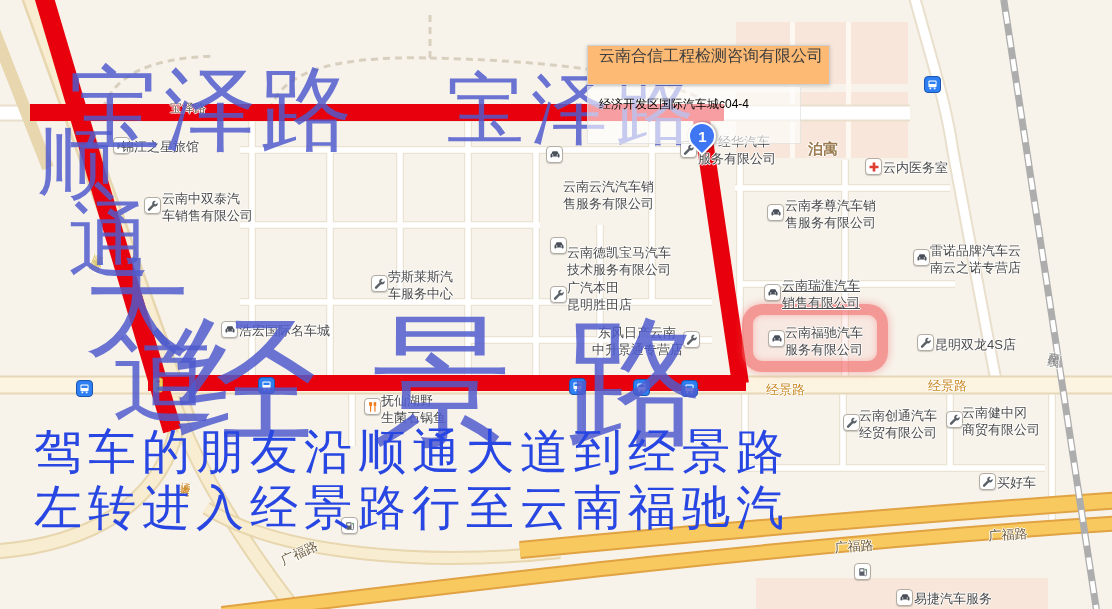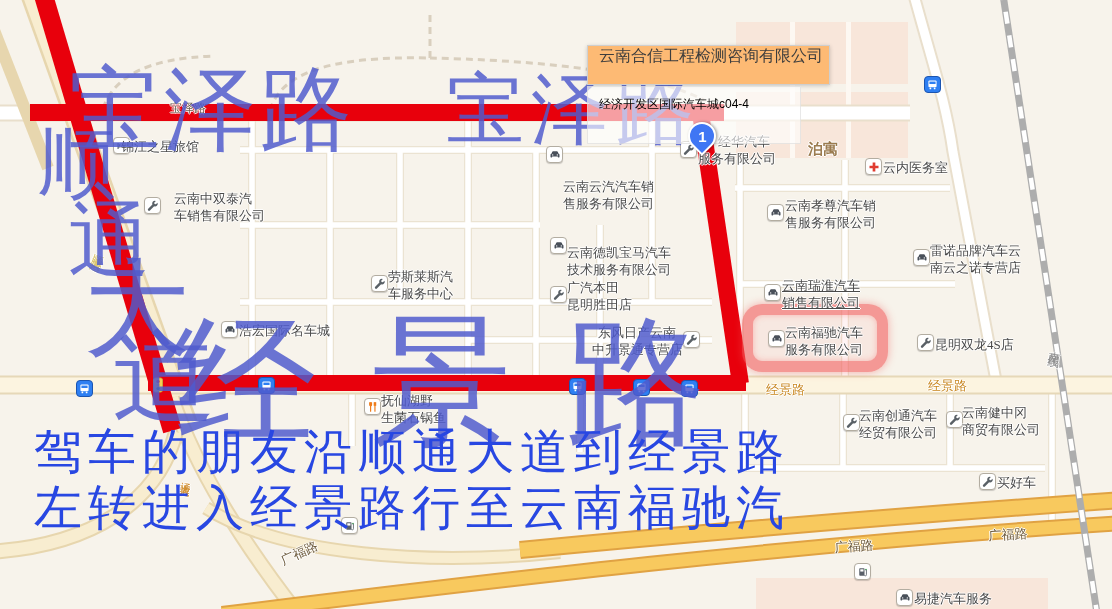--- a/index.html
+++ b/index.html
@@ -275,21 +275,21 @@
           <svg viewBox="0 0 16 16">
             <path fill="#59606a" d="M2 4h1.5v4.5h9V7a2 2 0 0 0-2-2H7V4h3.5A3.5 3.5 0 0 1 14 7.5V12h-1.5v-2h-9v2H2z"></path>
             <circle cx="5" cy="6.8" r="1.2" fill="#59606a"></circle>
           </svg>
         </div><div class="poi-label" style="left: 121px; top: 138px;">
           <div>锦江之星旅馆</div>
         </div></div><div class="poi"><div class="poi-icon" style="left: 144px; top: 197px;">
           <svg viewBox="0 0 16 16">
             <path fill="#596066" d="M14 3.5 11.8 5.7 10 5.3 9.6 3.5 11.8 1.3A3.6 3.6 0 0 0 7.2 6.1L1.6 11.7A1.6 1.6 0 0 0 3.9 14L9.5 8.4A3.6 3.6 0 0 0 14 3.5Z"></path>
           </svg>
-        </div><div class="poi-label" style="left: 162px; top: 190px; padding-left: 12px;">
+        </div><div class="poi-label" style="left: 162px; top: 190px;">
           <div>云南中双泰汽</div>
           <div>车销售有限公司</div>
         </div></div><div class="poi"><div class="poi-icon" style="left: 546px; top: 146px;">
           <svg viewBox="0 0 16 16">
             <path fill="#49505a" d="M3.2 6.2 4.2 3.9c.2-.5.7-.9 1.3-.9h5c.6 0 1.1.4 1.3.9l1 2.3c.7.1 1.2.7 1.2 1.4v2.9c0 .4-.3.7-.7.7h-.8c-.4 0-.7-.3-.7-.7v-.4H4.2v.4c0 .4-.3.7-.7.7h-.8c-.4 0-.7-.3-.7-.7V7.6c0-.7.5-1.3 1.2-1.4z"></path>
             <circle cx="4.9" cy="7.9" r=".9" fill="#fff"></circle>
             <circle cx="11.1" cy="7.9" r=".9" fill="#fff"></circle>
           </svg>
         </div><div class="poi-label" style="left: 563px; top: 139px; margin-top: 39px;">
           <div>云南云汽汽车销</div>
@@ -390,21 +390,21 @@
             <circle cx="4.9" cy="7.9" r=".9" fill="#fff"></circle>
             <circle cx="11.1" cy="7.9" r=".9" fill="#fff"></circle>
           </svg>
         </div><div class="poi-label" style="left: 785px; top: 324px;">
           <div>云南福驰汽车</div>
           <div>服务有限公司</div>
         </div></div><div class="poi"><div class="poi-icon" style="left: 917px; top: 334px;">
           <svg viewBox="0 0 16 16">
             <path fill="#596066" d="M14 3.5 11.8 5.7 10 5.3 9.6 3.5 11.8 1.3A3.6 3.6 0 0 0 7.2 6.1L1.6 11.7A1.6 1.6 0 0 0 3.9 14L9.5 8.4A3.6 3.6 0 0 0 14 3.5Z"></path>
           </svg>
-        </div><div class="poi-label" style="left: 935px; top: 336px; font-family: Liberation Serif, serif;">
+        </div><div class="poi-label" style="left: 935px; top: 336px;">
           <div>昆明双龙4S店</div>
         </div></div><div class="poi"><div class="poi-icon" style="left: 843px; top: 414px;">
           <svg viewBox="0 0 16 16">
             <path fill="#596066" d="M14 3.5 11.8 5.7 10 5.3 9.6 3.5 11.8 1.3A3.6 3.6 0 0 0 7.2 6.1L1.6 11.7A1.6 1.6 0 0 0 3.9 14L9.5 8.4A3.6 3.6 0 0 0 14 3.5Z"></path>
           </svg>
         </div><div class="poi-label" style="left: 859px; top: 407px;">
           <div>云南创通汽车</div>
           <div>经贸有限公司</div>
         </div></div><div class="poi"><div class="poi-icon" style="left: 946px; top: 411px;">
           <svg viewBox="0 0 16 16">

